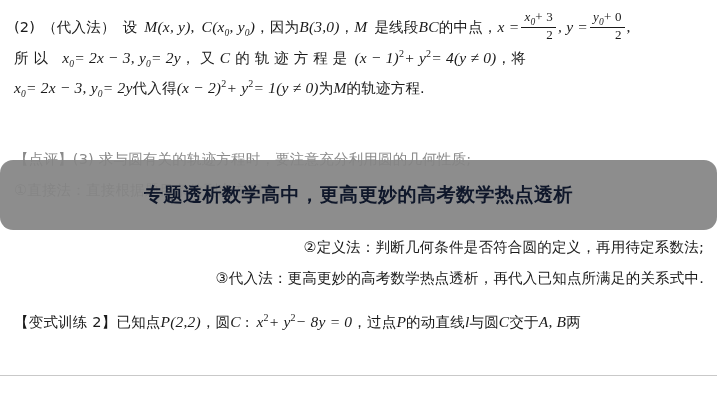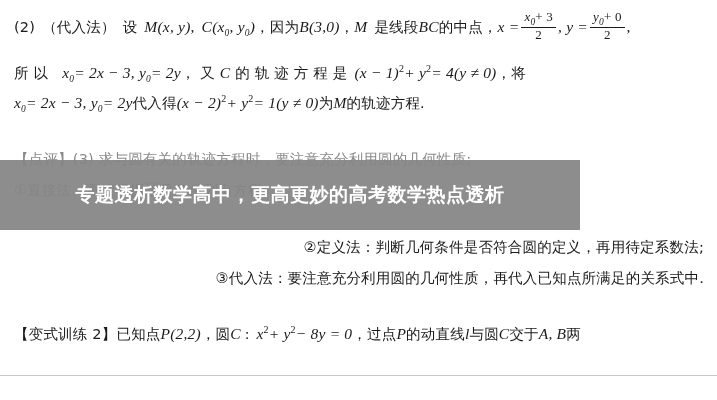--- a/index.html
+++ b/index.html
@@ -36,51 +36,52 @@
     vertical-align: sub;
     font-style: italic;
   }
   .sup {
     font-size: 10px;
     vertical-align: super;
   }
   .frac {
     display: inline-block;
     vertical-align: -0.55em;
-    text-align: center;
+    text-align: right;
     font-size: 13px;
     line-height: 1.08;
     margin: 0 2px;
   }
   .frac .num { display: block; padding: 0 3px; }
   .frac .den { display: block; border-top: 1px solid #1a1a1a; padding: 0 3px; }
 
   
   .r1 { margin-top: 2px; }
-  .r2 { margin-top: 19px; }
+  .r2 { margin-top: 4px; }
   .r3 { margin-top: 4px; }
   .overlay-title {
     position: absolute;
     left: 0;
     top: 160px;
-    width: 580px;
+    width: 717px;
     height: 70px;
     background: rgba(132,132,132,0.93);
-    color: #ffffff;
+    color: #0f172a;
     display: flex;
     align-items: center;
     justify-content: center;
     text-align: center;
     font-family: "DejaVu Sans", sans-serif;
     font-weight: bold;
     font-size: 19px;
     line-height: 1.45;
     padding: 0 24px;
     box-sizing: border-box;
     letter-spacing: 0.5px;
+    border-radius: 13px;
   }
   .faded {
     color: #8a8a8a;
   }
   .sec {
     margin-top: 9px;
   }
   .bottom-rule {
     position: absolute;
     left: 0;
@@ -98,21 +99,21 @@
   .lower {
     position: absolute;
     left: 14px;
     top: 236px;
     width: 690px;
     text-align: right;
   }
   .exercise {
     position: absolute;
     left: 14px;
-    top: 322px;
+    top: 310px;
     width: 694px;
   }
   .sp { display: inline-block; width: 14px; }
   .sp-s { display: inline-block; width: 7px; }
 </style>
 </head>
 <body>
 
 <div class="page">
 
@@ -135,21 +136,21 @@
     <div class="line cn faded sec">
       <span>①直接法：直接根据题目条件列出方程;</span>
     </div>
   </div>
 
   <div class="lower">
     <div class="line cn">
       <span>②定义法：判断几何条件是否符合圆的定义，再用待定系数法;</span>
     </div>
     <div class="line cn sec">
-      <span>③代入法：要注意充分利用圆的几何性质，再代入已知点所满足的关系式中.</span>
+      <span>③代入法：更高更妙的高考数学热点透析，再代入已知点所满足的关系式中.</span>
     </div>
   </div>
 
   <div class="exercise">
     <div class="line">
       <span class="cn">【变式训练 2】</span><span class="cn">已知点</span><span class="it">P</span><span class="it">(2,2)</span><span class="cn">，圆</span><span class="it">C</span><span class="up"> :</span><span class="sp-s"></span><span class="it">x</span><span class="sup">2</span><span class="it">+ y</span><span class="sup">2</span><span class="it">− 8y = 0</span><span class="cn">，过点</span><span class="it">P</span><span class="cn">的动直线</span><span class="it">l</span><span class="cn">与圆</span><span class="it">C</span><span class="cn">交于</span><span class="it">A, B</span><span class="cn">两</span>
     </div>
   </div>
 
   <div class="bottom-rule"></div>

